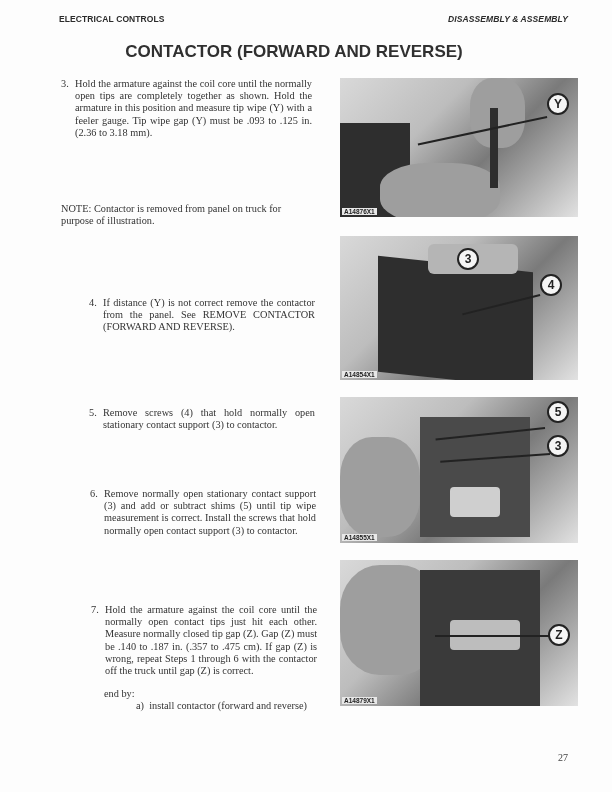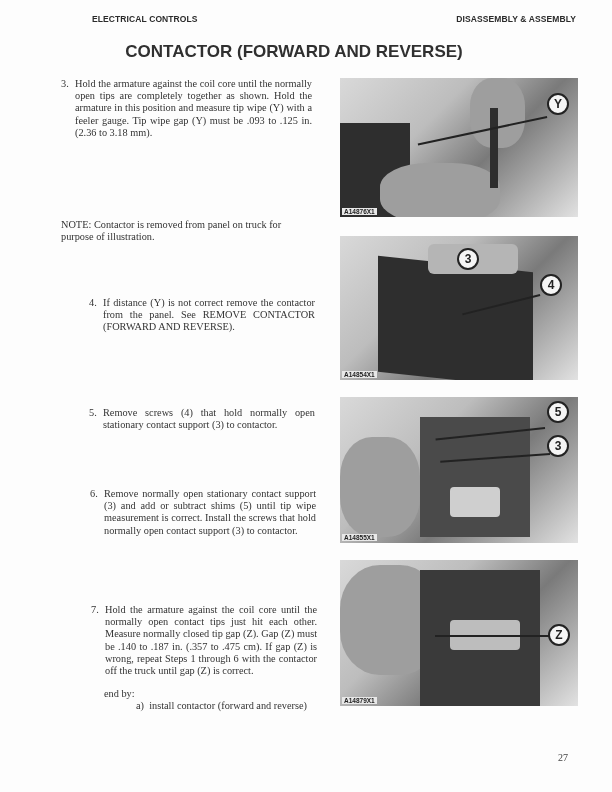--- a/index.html
+++ b/index.html
@@ -1,19 +1,19 @@
 <!DOCTYPE html>
 <html><head>
 <meta charset="utf-8">
 <style>
   html, body { margin:0; padding:0; }
   body { width:612px; height:792px; background:#fdfdfd; position:relative; overflow:hidden; color:#2a2a2a; }
   .hdr { position:absolute; top:14px; font-family:"Liberation Sans", sans-serif; font-weight:bold; font-size:8.5px; color:#2b2b2b; letter-spacing:0.1px; }
-  .hdr-left { left:59px;margin-left:33px; }
-  .hdr-right { right:36px; }
+  .hdr-left { left:59px; }
+  .hdr-right { right:44px;font-style:italic; }
   .title { position:absolute; top:42px; left:0; width:588px; text-align:center; font-family:"Liberation Sans", sans-serif; font-weight:bold; font-size:17px; color:#303030; }
   .step { position:absolute; font-family:"Liberation Serif", serif; font-size:10.3px; line-height:12.2px; color:#333; text-align:justify; }
   .step .num { position:absolute; left:-14px; top:0; }
   .note { position:absolute; font-family:"Liberation Serif", serif; font-size:10.3px; line-height:12.2px; color:#333; }
   .photo { position:absolute; left:340px; width:238px; background:linear-gradient(135deg,#d9d9d9 0%,#bdbdbd 35%,#7a7a7a 60%,#e2e2e2 100%); overflow:hidden; }
   .photo .dark { position:absolute; background:#2e2e2e; }
   .photo .hand { position:absolute; background:#9e9e9e; border-radius:40%; }
   .callout { position:absolute; width:22px; height:22px; border:2px solid #222; border-radius:50%; background:#f5f5f5; font-family:"Liberation Sans", sans-serif; font-weight:bold; font-size:12px; color:#222; display:flex; align-items:center; justify-content:center; box-sizing:border-box; }
   .leader { position:absolute; height:1.5px; background:#222; transform-origin:right center; }
   .fig-id { position:absolute; left:2px; bottom:2px; background:#e8e8e8; color:#222; font-family:"Liberation Sans", sans-serif; font-weight:bold; font-size:6.5px; padding:0 2px; }
@@ -25,21 +25,21 @@
 <div class="hdr hdr-left">ELECTRICAL CONTROLS</div>
 <div class="hdr hdr-right">DISASSEMBLY &amp; ASSEMBLY</div>
 
 <div class="title">CONTACTOR (FORWARD AND REVERSE)</div>
 
 <div class="step" style="left:75px; top:78px; width:237px;">
   <span class="num">3.</span>
   <span>Hold the armature against the coil core until the normally open tips are completely together as shown. Hold the armature in this position and measure tip wipe (Y) with a feeler gauge. Tip wipe gap (Y) must be .093 to .125 in. (2.36 to 3.18 mm).</span>
 </div>
 
-<div class="note" style="left:61px; top:203px; width:250px;margin-top:16px;">NOTE: Contactor is removed from panel on truck for purpose of illustration.</div>
+<div class="note" style="left:61px; top:203px; width:250px;">NOTE: Contactor is removed from panel on truck for purpose of illustration.</div>
 
 <div class="step" style="left:103px; top:297px; width:212px;">
   <span class="num">4.</span>
   <span>If distance (Y) is not correct remove the contactor from the panel. See REMOVE CONTACTOR (FORWARD AND REVERSE).</span>
 </div>
 
 <div class="step" style="left:103px; top:407px; width:212px;">
   <span class="num">5.</span>
   <span>Remove screws (4) that hold normally open stationary contact support (3) to contactor.</span>
 </div>

